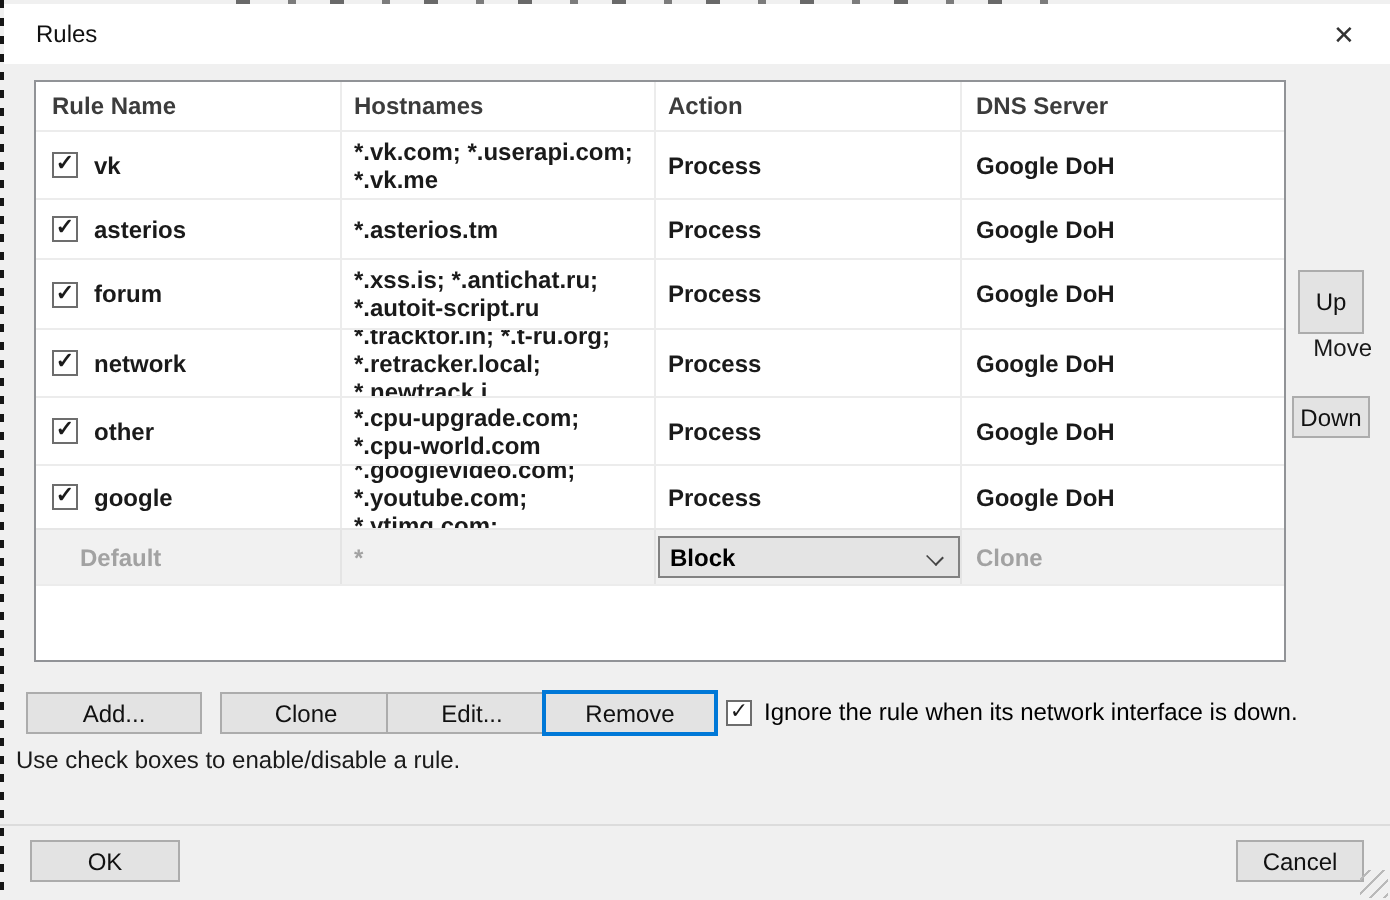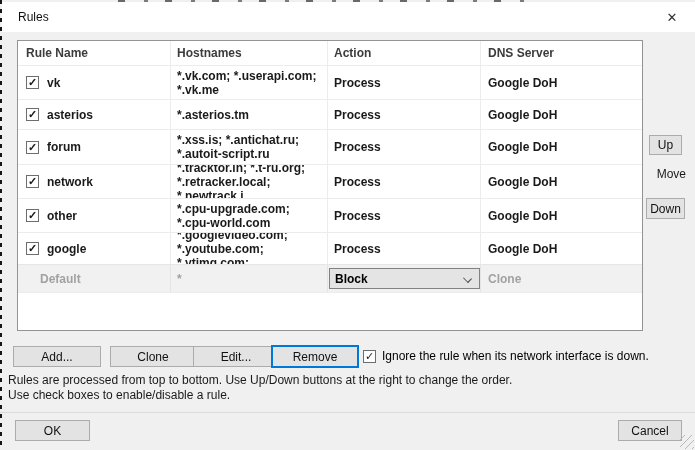--- a/index.html
+++ b/index.html
@@ -48,21 +48,21 @@
   .rrow .chk { margin-right:8px; }
   
   .combo { width:152px; height:21px; background:#e4e4e4; border:1px solid #818181;
     display:flex; align-items:center; color:#000; padding-left:5px; position:relative; }
   .combo .chev { position:absolute; right:8px; top:6px; width:7px; height:7px;
     border-right:1px solid #444; border-bottom:1px solid #444; transform:rotate(45deg) scale(1,.8); }
   
   .btn { position:absolute; background:#e3e3e3; border:1px solid #acacac;
     display:flex; align-items:center; justify-content:center;
     font-size:12px; color:#111; cursor:default; }
-  .btn-up    { left:649px; top:135px; width:33px; height:20px; }
+  .btn-up    { left:649px; top:135px; width:33px; height:32px; }
   .btn-down  { left:646px; top:198px; width:39px; height:21px; }
   .move-lbl  { position:absolute; left:644px; top:167px; width:42px; text-align:right; color:#1a1a1a; }
   .btn-add    { left:13px;  top:346px; width:88px; height:21px; }
   .btn-clone  { left:110px; top:346px; width:86px; height:21px; }
   .btn-edit   { left:193px; top:346px; width:86px; height:21px; }
   .btn-remove { left:271px; top:345px; width:88px; height:23px; border:2px solid #0078d7; }
   .btn-ok     { left:15px;  top:420px; width:75px; height:21px; }
   .btn-cancel { left:618px; top:420px; width:64px; height:21px; }
   .ignore-wrap { position:absolute; left:363px; top:349px; display:flex; align-items:center; }
   .ignore-wrap .chk { margin-right:6px; }
@@ -194,21 +194,20 @@
 <div class="btn btn-remove">Remove</div>
 
 <div class="ignore-wrap">
   <span class="chk">
       <span>✓</span>
     </span>
   <span>Ignore the rule when its network interface is down.</span>
 </div>
 
 <div class="help">
-  <div>Rules are processed from top to bottom. Use Up/Down buttons at the right to change the order.</div>
   <div>Use check boxes to enable/disable a rule.</div>
 </div>
 
 <div class="footer-divider"></div>
 
 <div class="btn btn-ok">OK</div>
 <div class="btn btn-cancel">Cancel</div>
 
 <div class="grip"></div>
 

